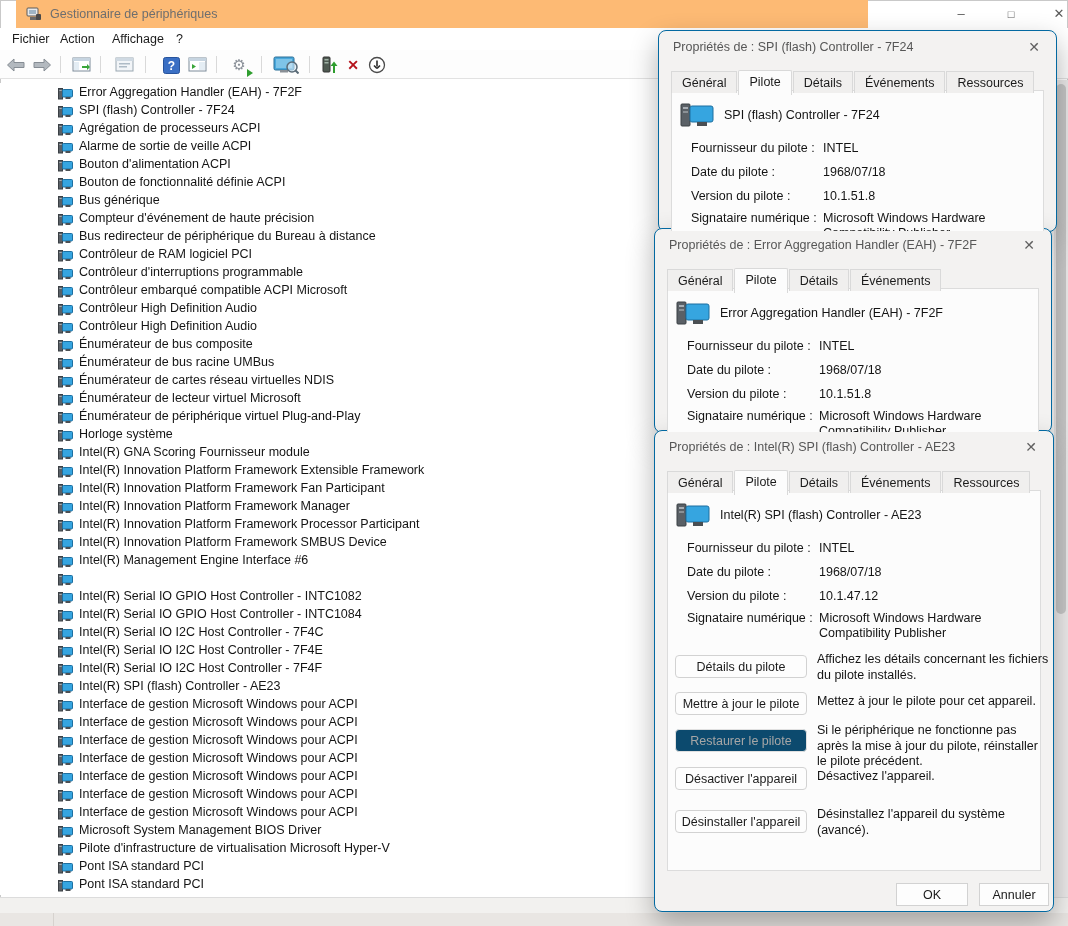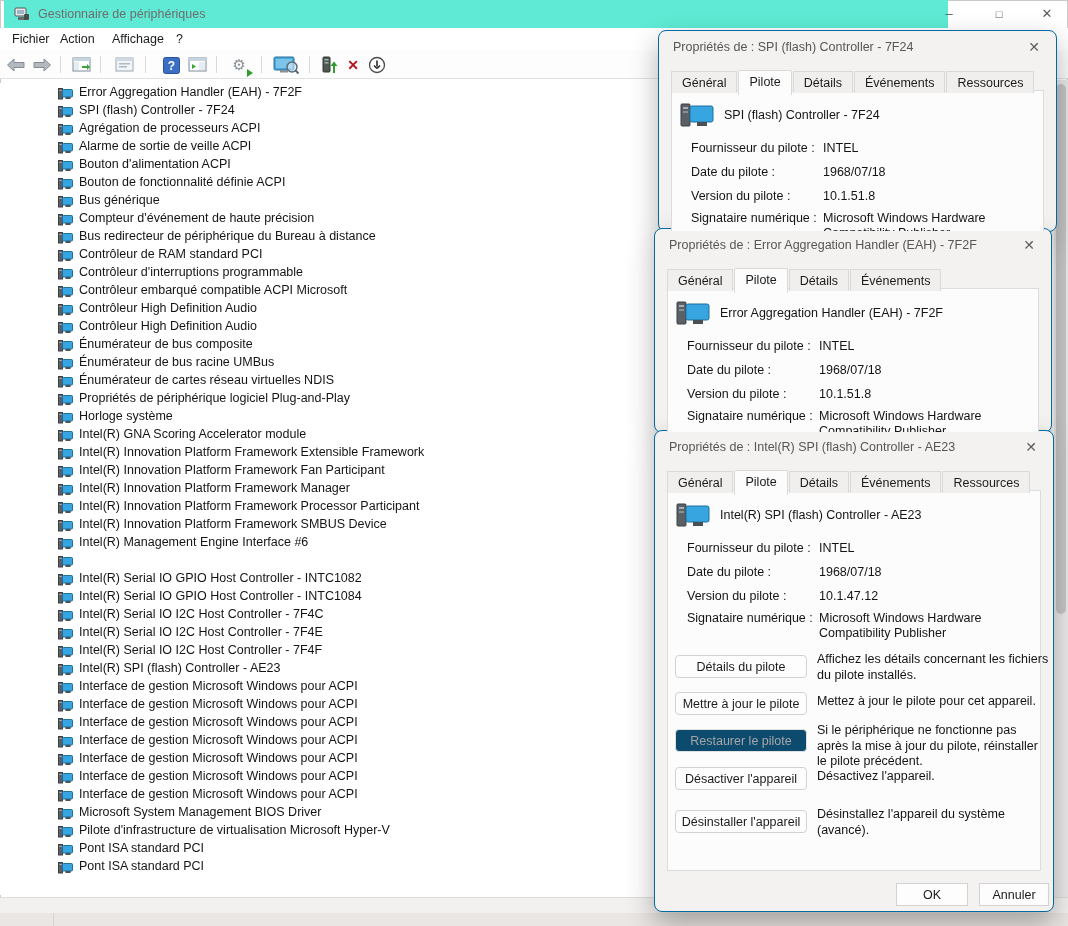--- a/index.html
+++ b/index.html
@@ -1,20 +1,20 @@
 <!DOCTYPE html>
 <html><head>
 <meta charset="utf-8">
 <style>
   *{margin:0;padding:0;box-sizing:border-box;}
   html,body{width:1068px;height:926px;}
   body{position:relative;font-family:"Liberation Sans",sans-serif;background:#ffffff;overflow:hidden;
        box-shadow:inset 0 0 0 1px #c9c9c9;}
   
-  .titlebar{position:absolute;top:0;left:4px;width:944px;height:28px;background:#5eead4;}
+  .titlebar{position:absolute;top:0;left:16px;width:852px;height:28px;background:#fdba74;}
   .app-icon{position:absolute;left:10px;top:6px;width:16px;height:16px;}
   .app-title{position:absolute;left:34px;top:7px;font-size:12.5px;color:#6e6e6e;}
   .winbtn{position:absolute;top:2px;width:34px;height:24px;text-align:center;line-height:24px;
           font-size:13px;color:#5a5a5a;}
   .winbtn.min{left:928px;} .winbtn.max{left:978px;font-size:11px;} .winbtn.close{left:1026px;font-size:13px;}
   .menubar{position:absolute;top:28px;left:0;width:1068px;height:22px;background:#fff;}
   .menu-item{position:absolute;top:2px;height:19px;line-height:19px;font-size:12.5px;color:#1b1b1b;padding:0 4px;}
   .toolbar{position:absolute;top:50px;left:0;width:1068px;height:29px;background:#fdfdfd;
            border-bottom:1px solid #e2e2e2;}
   .tbtn{position:absolute;top:4px;width:22px;height:22px;display:flex;align-items:center;justify-content:center;}
@@ -286,21 +286,21 @@
 
     <div class="tree-row">
       <span class="ticon">
         <svg width="15" height="13" viewBox="0 0 15 13">
           <rect x="0.5" y="1.5" width="4" height="10.5" fill="#5a6066" stroke="#3b4045"></rect>
           <rect x="1.3" y="3" width="2.4" height="1" fill="#a8aeb4"></rect>
           <rect x="4.5" y="2.5" width="10" height="7.5" rx="1" fill="#36a5e0" stroke="#1d6fa0"></rect>
           <rect x="7.5" y="10" width="5" height="2" fill="#4a4f53"></rect>
         </svg>
       </span>
-      <span class="tlabel">Contrôleur de RAM standard PCI</span>
+      <span class="tlabel">Contrôleur de RAM logiciel PCI</span>
     </div>
 
     <div class="tree-row">
       <span class="ticon">
         <svg width="15" height="13" viewBox="0 0 15 13">
           <rect x="0.5" y="1.5" width="4" height="10.5" fill="#5a6066" stroke="#3b4045"></rect>
           <rect x="1.3" y="3" width="2.4" height="1" fill="#a8aeb4"></rect>
           <rect x="4.5" y="2.5" width="10" height="7.5" rx="1" fill="#36a5e0" stroke="#1d6fa0"></rect>
           <rect x="7.5" y="10" width="5" height="2" fill="#4a4f53"></rect>
         </svg>
@@ -373,31 +373,42 @@
         <svg width="15" height="13" viewBox="0 0 15 13">
           <rect x="0.5" y="1.5" width="4" height="10.5" fill="#5a6066" stroke="#3b4045"></rect>
           <rect x="1.3" y="3" width="2.4" height="1" fill="#a8aeb4"></rect>
           <rect x="4.5" y="2.5" width="10" height="7.5" rx="1" fill="#36a5e0" stroke="#1d6fa0"></rect>
           <rect x="7.5" y="10" width="5" height="2" fill="#4a4f53"></rect>
         </svg>
       </span>
       <span class="tlabel">Énumérateur de cartes réseau virtuelles NDIS</span>
     </div>
 
-
-    <div class="tree-row">
-      <span class="ticon">
-        <svg width="15" height="13" viewBox="0 0 15 13">
-          <rect x="0.5" y="1.5" width="4" height="10.5" fill="#5a6066" stroke="#3b4045"></rect>
-          <rect x="1.3" y="3" width="2.4" height="1" fill="#a8aeb4"></rect>
-          <rect x="4.5" y="2.5" width="10" height="7.5" rx="1" fill="#36a5e0" stroke="#1d6fa0"></rect>
-          <rect x="7.5" y="10" width="5" height="2" fill="#4a4f53"></rect>
-        </svg>
-      </span>
-      <span class="tlabel">Propriétés de périphérique logiciel Plug-and-Play</span>
+    <div class="tree-row">
+      <span class="ticon">
+        <svg width="15" height="13" viewBox="0 0 15 13">
+          <rect x="0.5" y="1.5" width="4" height="10.5" fill="#5a6066" stroke="#3b4045"></rect>
+          <rect x="1.3" y="3" width="2.4" height="1" fill="#a8aeb4"></rect>
+          <rect x="4.5" y="2.5" width="10" height="7.5" rx="1" fill="#36a5e0" stroke="#1d6fa0"></rect>
+          <rect x="7.5" y="10" width="5" height="2" fill="#4a4f53"></rect>
+        </svg>
+      </span>
+      <span class="tlabel">Énumérateur de lecteur virtuel Microsoft</span>
+    </div>
+
+    <div class="tree-row">
+      <span class="ticon">
+        <svg width="15" height="13" viewBox="0 0 15 13">
+          <rect x="0.5" y="1.5" width="4" height="10.5" fill="#5a6066" stroke="#3b4045"></rect>
+          <rect x="1.3" y="3" width="2.4" height="1" fill="#a8aeb4"></rect>
+          <rect x="4.5" y="2.5" width="10" height="7.5" rx="1" fill="#36a5e0" stroke="#1d6fa0"></rect>
+          <rect x="7.5" y="10" width="5" height="2" fill="#4a4f53"></rect>
+        </svg>
+      </span>
+      <span class="tlabel">Énumérateur de périphérique virtuel Plug-and-Play</span>
     </div>
 
     <div class="tree-row">
       <span class="ticon">
         <svg width="15" height="13" viewBox="0 0 15 13">
           <rect x="0.5" y="1.5" width="4" height="10.5" fill="#5a6066" stroke="#3b4045"></rect>
           <rect x="1.3" y="3" width="2.4" height="1" fill="#a8aeb4"></rect>
           <rect x="4.5" y="2.5" width="10" height="7.5" rx="1" fill="#36a5e0" stroke="#1d6fa0"></rect>
           <rect x="7.5" y="10" width="5" height="2" fill="#4a4f53"></rect>
         </svg>
@@ -407,21 +418,21 @@
 
     <div class="tree-row">
       <span class="ticon">
         <svg width="15" height="13" viewBox="0 0 15 13">
           <rect x="0.5" y="1.5" width="4" height="10.5" fill="#5a6066" stroke="#3b4045"></rect>
           <rect x="1.3" y="3" width="2.4" height="1" fill="#a8aeb4"></rect>
           <rect x="4.5" y="2.5" width="10" height="7.5" rx="1" fill="#36a5e0" stroke="#1d6fa0"></rect>
           <rect x="7.5" y="10" width="5" height="2" fill="#4a4f53"></rect>
         </svg>
       </span>
-      <span class="tlabel">Intel(R) GNA Scoring Accelerator module</span>
+      <span class="tlabel">Intel(R) GNA Scoring Fournisseur module</span>
     </div>
 
     <div class="tree-row">
       <span class="ticon">
         <svg width="15" height="13" viewBox="0 0 15 13">
           <rect x="0.5" y="1.5" width="4" height="10.5" fill="#5a6066" stroke="#3b4045"></rect>
           <rect x="1.3" y="3" width="2.4" height="1" fill="#a8aeb4"></rect>
           <rect x="4.5" y="2.5" width="10" height="7.5" rx="1" fill="#36a5e0" stroke="#1d6fa0"></rect>
           <rect x="7.5" y="10" width="5" height="2" fill="#4a4f53"></rect>
         </svg>

